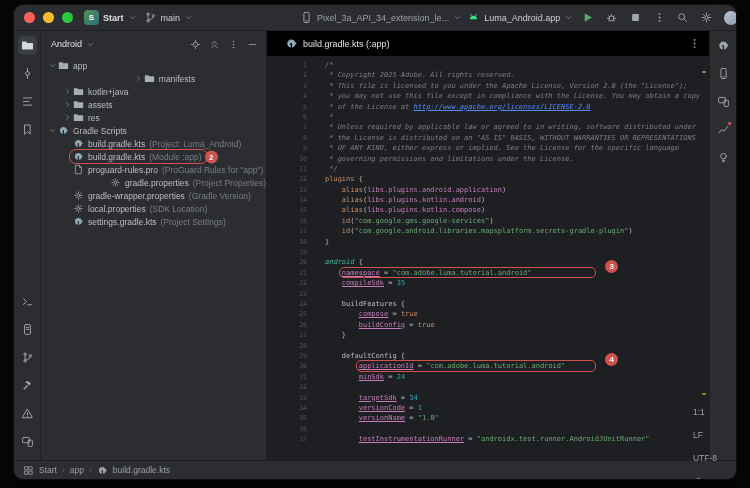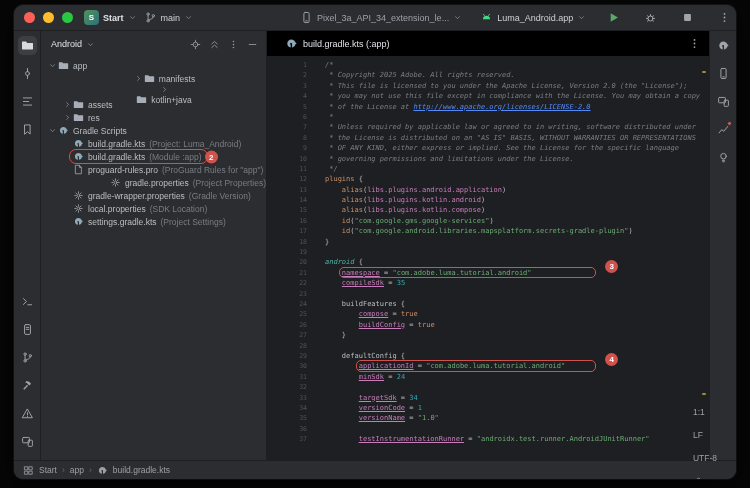--- a/index.html
+++ b/index.html
@@ -11,21 +11,21 @@
   .traffic{display:flex;gap:8px;margin-right:4px;}
   .tl{width:11px;height:11px;border-radius:50%;}
   .tl.r{background:#FF5F57}.tl.y{background:#FEBC2E}.tl.g{background:#28C840}
   .tb-widget{display:flex;align-items:center;gap:4px;white-space:nowrap;}
   .proj-ico{width:15px;height:15px;border-radius:4px;background:linear-gradient(135deg,#50935A,#2E6F7B);color:#fff;font-size:8px;font-weight:700;display:flex;align-items:center;justify-content:center;}
   .proj-name{font-weight:600;color:#DFE1E5;}
   .ico{display:inline-flex;align-items:center;justify-content:center;}
   .ico svg{display:block;width:13px;height:13px;}
   .chev svg{width:9px;height:9px;color:#9DA0A8;}
   .tb-sub{color:#9DA0A8;}
-  .devgroup{margin-left:100px;display:flex;align-items:center;gap:18px;}
+  .devgroup{margin-left:100px;display:flex;align-items:center;gap:5px;}
   .dim{color:#6F7378;}
   .muted{color:#9DA0A8;}
   .tb-right{margin-left:auto;display:flex;align-items:center;gap:11px;color:#9DA0A8;}
   .avatar{width:14px;height:14px;border-radius:50%;background:linear-gradient(135deg,#BDC7D2,#8C99AC);}
   
   .main{flex:1;display:flex;min-height:0;}
   .stripe{width:27px;flex:none;display:flex;flex-direction:column;align-items:center;padding:5px 0;gap:9px;}
   .stripe.left{border-right:1px solid #1E1F22;}
   .stripe.right{border-left:1px solid #1E1F22;}
   .tool-btn{width:19px;height:19px;border-radius:5px;display:flex;align-items:center;justify-content:center;color:#A0A4AB;position:relative;}
@@ -337,21 +337,21 @@
             </span>
             <span class="tr-c">
               <span class="ico tr-ico" style="color: rgb(167, 174, 184);">
                 <svg viewBox="0 0 16 16" fill="currentColor">
                   <path d="M1.8 3.2h4.4l1.4 1.6h6.6c.3 0 .6.3.6.6v7c0 .3-.3.6-.6.6H1.8c-.3 0-.6-.3-.6-.6V3.8c0-.3.3-.6.6-.6z"></path>
                 </svg>
               </span>
               <span>manifests</span>
             </span>
           </div>
-          <div class="tr" style="padding-left: 21px; flex-direction: column;">
+          <div class="tr" style="padding-left: 21px;">
             <span class="tr-ch">
               <svg viewBox="0 0 16 16" fill="none" stroke="currentColor" stroke-width="1.2" stroke-linecap="round" stroke-linejoin="round">
                 <path d="M6.5 4.5L10 8l-3.5 3.5"></path>
               </svg>
             </span>
             <span class="tr-c">
               <span class="ico tr-ico" style="color: rgb(167, 174, 184);">
                 <svg viewBox="0 0 16 16" fill="currentColor">
                   <path d="M1.8 3.2h4.4l1.4 1.6h6.6c.3 0 .6.3.6.6v7c0 .3-.3.6-.6.6H1.8c-.3 0-.6-.3-.6-.6V3.8c0-.3.3-.6.6-.6z"></path>
                 </svg>

